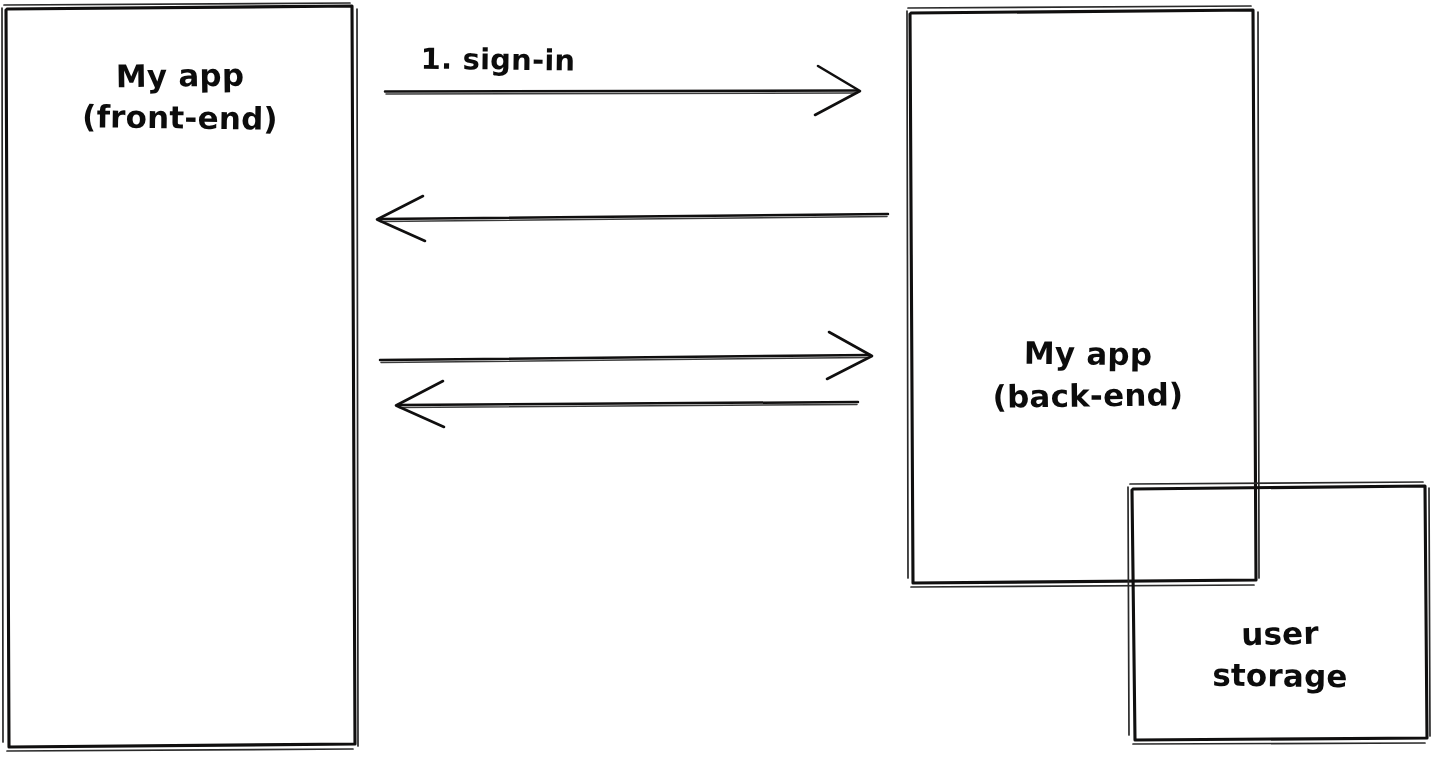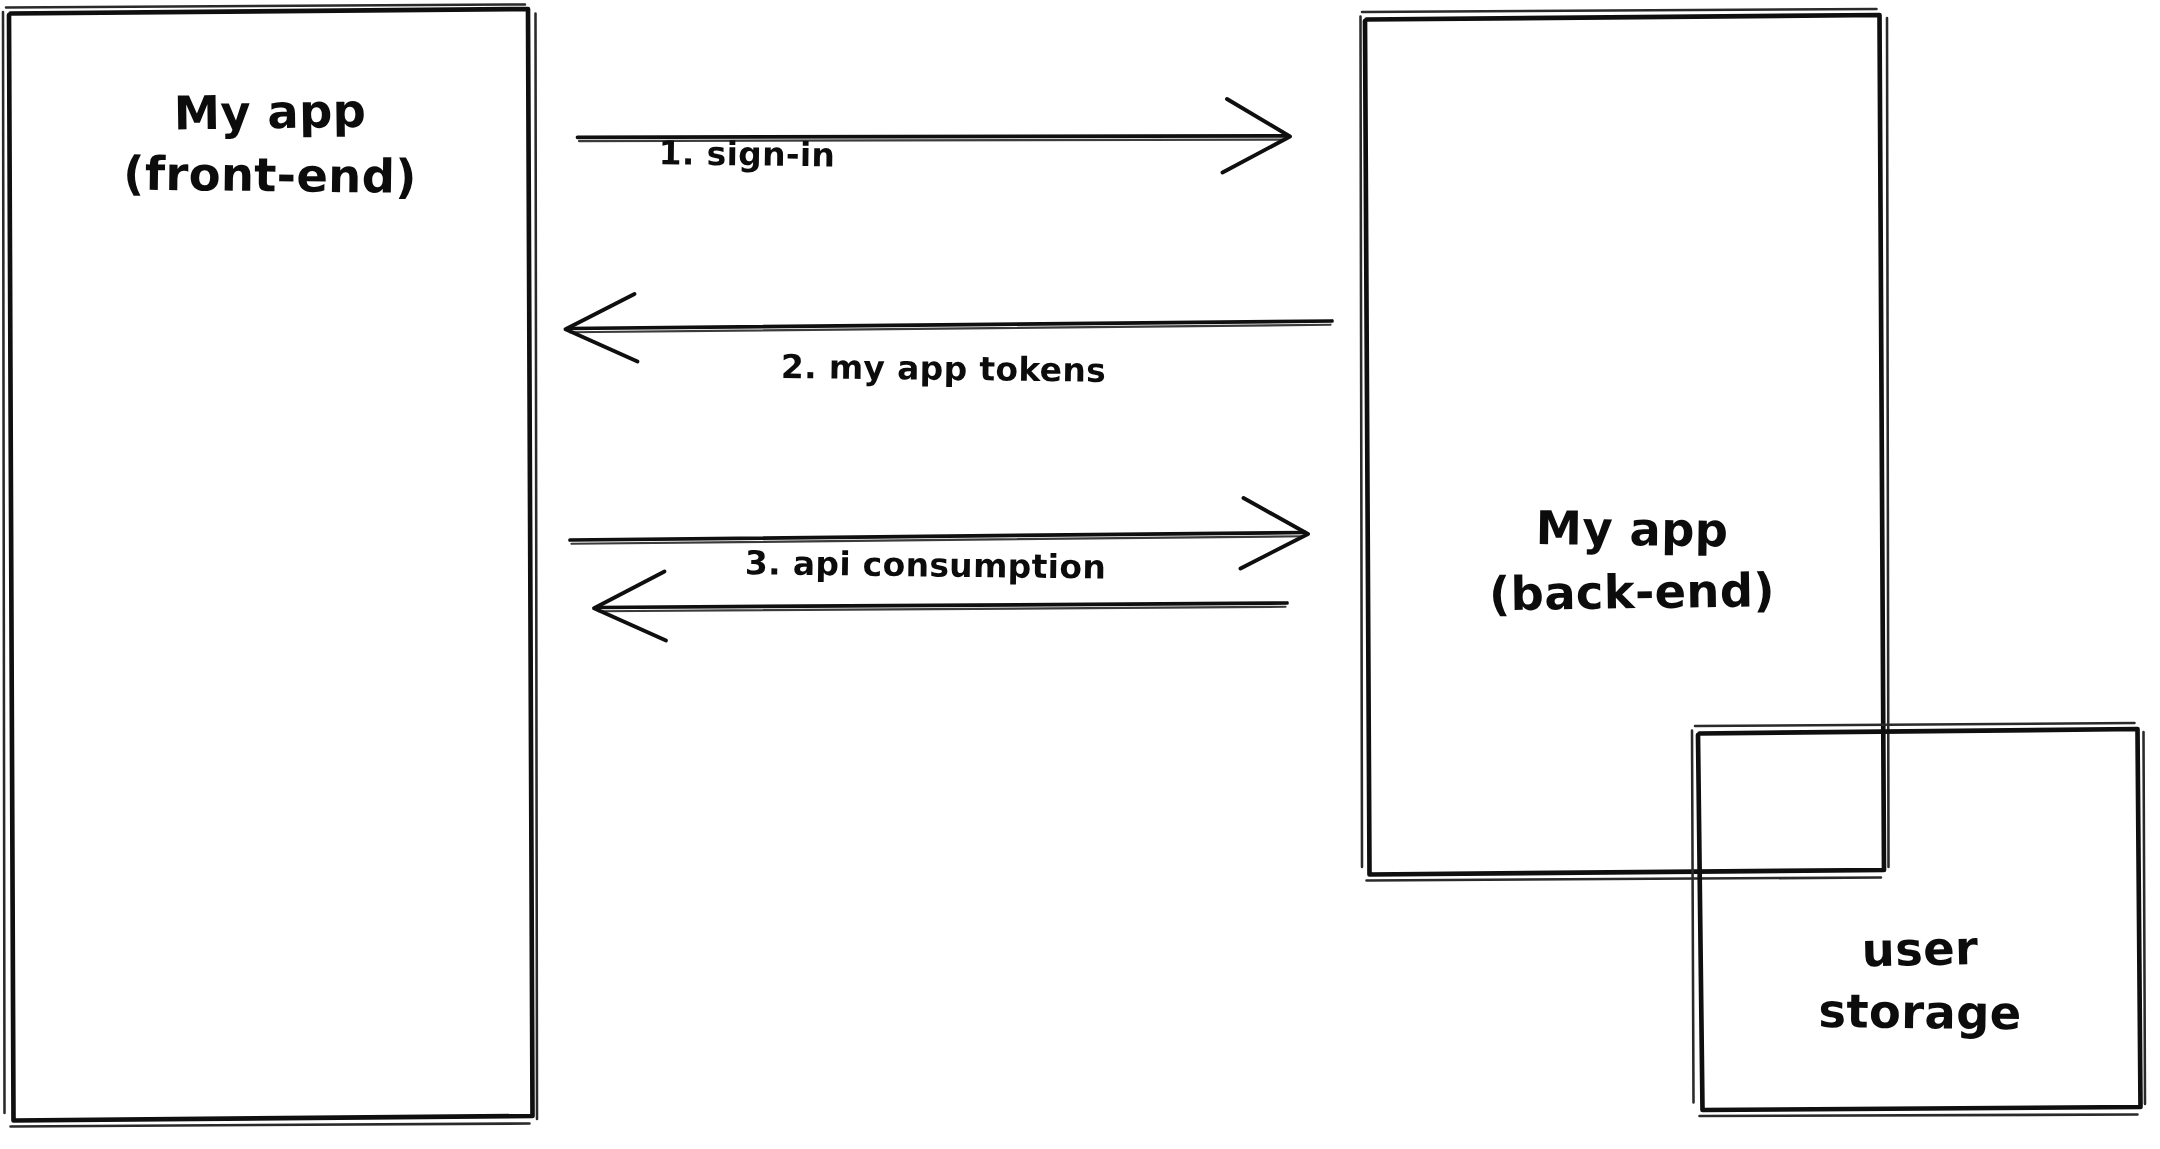--- a/index.html
+++ b/index.html
@@ -58,22 +58,21 @@
     font-weight: 600;
     letter-spacing: 0.2px;
     white-space: nowrap;
     transform: translate(-50%, -50%);
     font-style: normal;
   }
   .node-label {
     font-size: 31px;
   }
   .edge-label {
-    font-size: 22px;
-    margin-top: 44px;
+    font-size: 29px;
   }
   .lbl-line {
     display: block;
   }
   .lbl-skew-a { transform: rotate(-0.8deg); }
   .lbl-skew-b { transform: rotate(0.7deg); }
   .lbl-skew-c { transform: rotate(-1.3deg); }
 </style>
 </head>
 <body>
@@ -135,21 +134,15 @@
 
   <div class="hand-label node-label" style="left:1280px; top:655px;">
     <span class="lbl-line lbl-skew-c">user</span>
     <span class="lbl-line lbl-skew-b">storage</span>
   </div>
 
   <div class="hand-label edge-label" style="left:498px; top:60px;">
     <span class="lbl-line lbl-skew-b">1.      sign-in</span>
   </div>
 
-  <div class="hand-label edge-label" style="left:629px; top:203px;">
-    <span class="lbl-line lbl-skew-b">2. my app tokens</span>
-  </div>
 
-  <div class="hand-label edge-label" style="left:617px; top:334px;">
-    <span class="lbl-line lbl-skew-b">3. api consumption</span>
-  </div>
 
 </div>
 
 </body></html>

